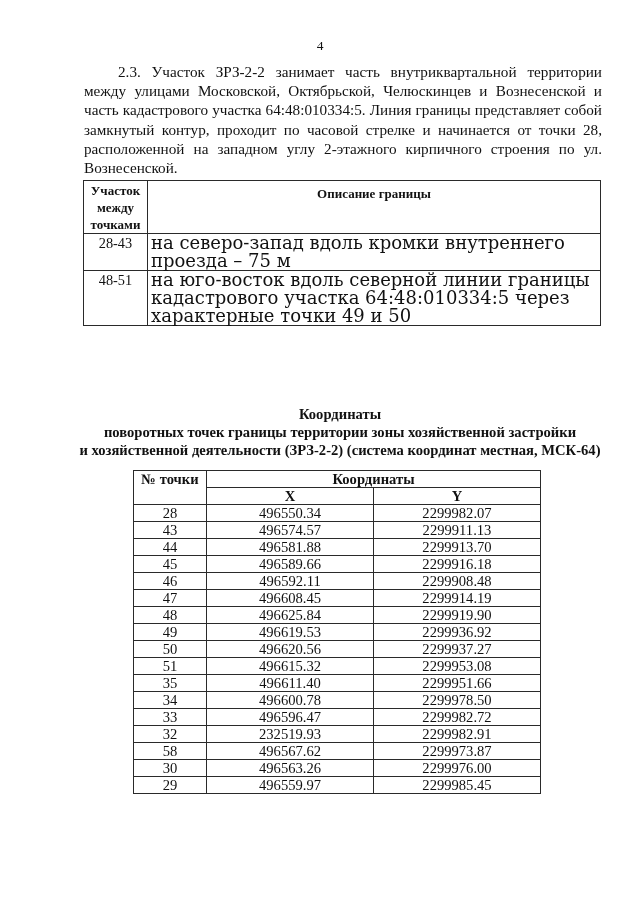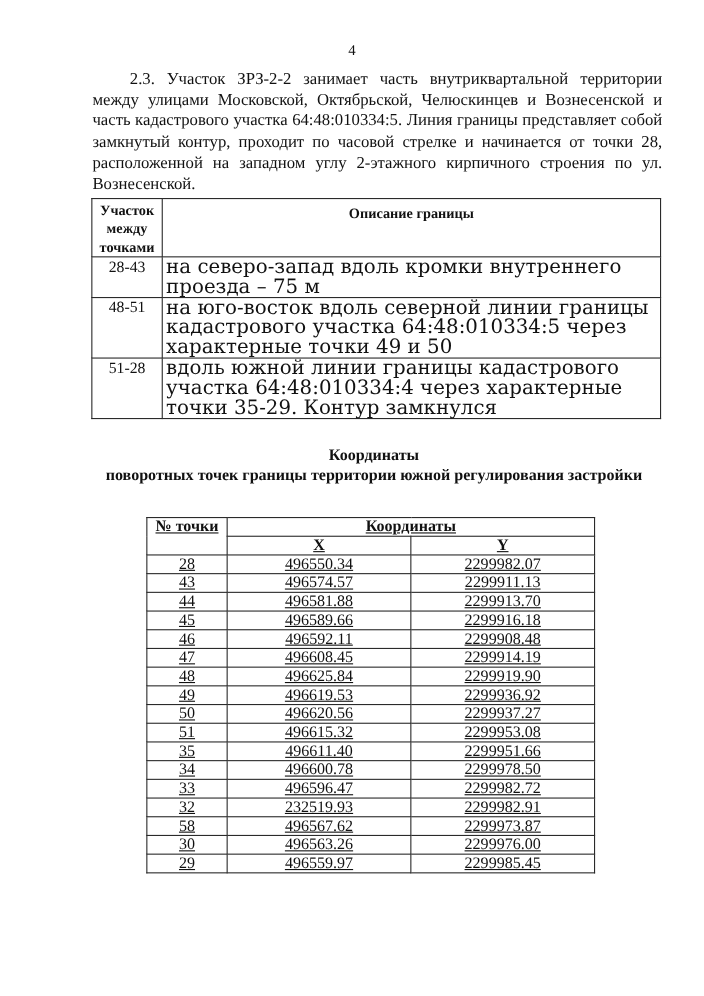--- a/index.html
+++ b/index.html
@@ -28,21 +28,21 @@
   .desc-table td { line-height: 18px; vertical-align: top; }
   .desc-table td.seg { text-align: center; }
   .desc-table td.text { padding-left: 3px; font-family: "DejaVu Serif", serif; font-size: 18px; line-height: 18px; }
 
   .coord-title {
     position: absolute; left: 60px; width: 560px; top: 405px;
     text-align: center; font-weight: bold; font-size: 14.6px; line-height: 18px;
   }
 
   
-  .coord-table { left: 133px; top: 470px; width: 408px; font-size: 14.6px; text-decoration: underline; }
+  .coord-table { left: 133px; top: 470px; width: 408px; font-size: 14.6px; }
   .coord-table th { font-weight: bold; height: 16px; line-height: 16px; text-align: center; }
   .coord-table th.num { width: 72px; vertical-align: top; }
   .coord-table th.x { width: 166px; }
   .coord-table td { text-align: center; height: 16px; line-height: 16px; }
 </style>
 </head>
 <body>
 
 <div class="page-number">4</div>
 
@@ -57,30 +57,27 @@
   </thead>
   <tbody>
     <tr>
       <td class="seg">28-43</td>
       <td class="text">на северо-запад вдоль кромки внутреннего проезда – 75 м</td>
     </tr>
     <tr>
       <td class="seg">48-51</td>
       <td class="text">на юго-восток вдоль северной линии границы кадастрового участка 64:48:010334:5 через характерные точки 49 и 50</td>
     </tr>
-    <tr>
-      <td class="seg">51-28</td>
-      <td class="text">вдоль южной линии границы кадастрового участка 64:48:010334:4 через характерные точки 35-29. Контур замкнулся</td>
-    </tr>
   </tbody>
 </table>
 
 <div class="coord-title">
   <div>Координаты</div>
-  <div>поворотных точек границы территории южной регулирования застройки</div>
+  <div>поворотных точек границы территории зоны хозяйственной застройки</div>
+  <div>и хозяйственной деятельности (ЗРЗ-2-2) (система координат местная, МСК-64)</div>
 </div>
 
 <table class="coord-table">
   <thead>
     <tr>
       <th class="num" rowspan="2">№ точки</th>
       <th colspan="2">Координаты</th>
     </tr>
     <tr>
       <th class="x">X</th>

